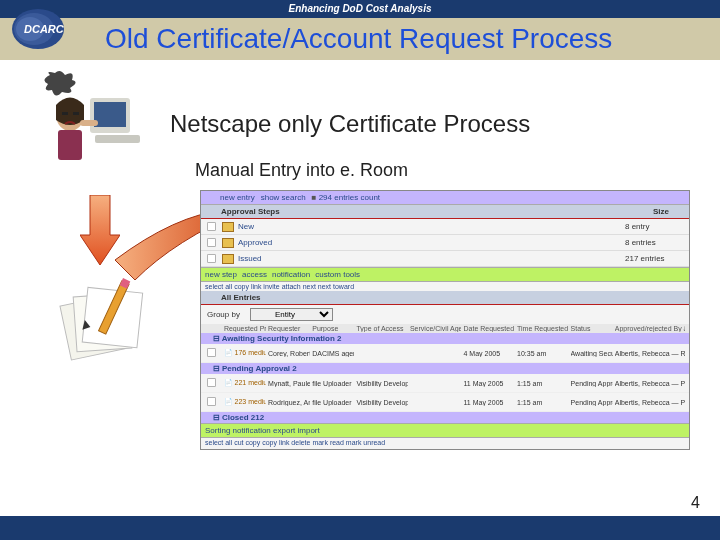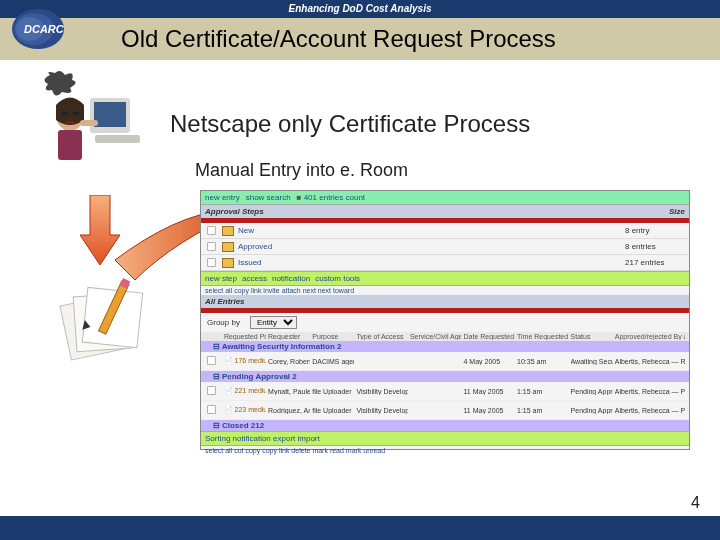--- a/index.html
+++ b/index.html
@@ -1,39 +1,39 @@
 <!DOCTYPE html>
 <html><head>
 <meta charset="utf-8">
 <style>
   * { box-sizing: border-box; margin: 0; padding: 0; }
   html, body { width: 720px; height: 540px; font-family: Arial, sans-serif; background: #fff; overflow: hidden; }
   .slide { position: relative; width: 720px; height: 540px; }
   .header-top { width: 100%; height: 18px; background: #1a3a6e; color: #fff; font-size: 10px; text-align: center; font-style: italic; font-weight: bold; line-height: 18px; }
   .title-band { width: 100%; height: 42px; background: #d0c9a8; display: flex; align-items: center; padding-left: 105px; }
-  .title-band h1 { font-size: 24px; color: #000000; font-weight: normal; margin-left: 16px; }
+  .title-band h1 { font-size: 28px; color: #1d4ed8; font-weight: normal; }
   .logo { position: absolute; top: 4px; left: 10px; width: 80px; height: 50px; }
   .logo svg { width: 100%; height: 100%; }
   .sub1 { position: absolute; top: 110px; left: 170px; font-size: 24px; color: #222; }
   .sub2 { position: absolute; top: 160px; left: 195px; font-size: 18px; color: #222; }
   .clipart-frustrated { position: absolute; top: 70px; left: 40px; width: 110px; height: 100px; }
   .clipart-paper { position: absolute; top: 275px; left: 55px; width: 100px; height: 90px; }
   .down-arrow { position: absolute; top: 195px; left: 80px; width: 40px; height: 70px; }
   .curve-arrow { position: absolute; top: 200px; left: 115px; width: 140px; height: 80px; }
   .eroom { position: absolute; top: 190px; left: 200px; width: 490px; height: 260px; border: 1px solid #888; background: #f4f4f4; font-size: 8px; color: #333; }
-  .er-toolbar { background: #86efac; padding: 2px 4px; border-bottom: 1px solid #aaa; display: flex; gap: 6px; }
+  .er-toolbar { background: #c4b5fd; padding: 2px 19px; border-bottom: 1px solid #aaa; display: flex; gap: 6px; }
   .er-toolbar span { color: #2a4a8a; }
-  .er-section-hdr { background: #c7d0e0; padding: 2px 4px; font-weight: bold; display: flex; justify-content: space-between; border-bottom: 5px solid #b91c1c; font-style: italic; }
+  .er-section-hdr { background: #c7d0e0; padding: 2px 20px; font-weight: bold; display: flex; justify-content: space-between; border-bottom: 1px solid #b91c1c; }
   .er-row { display: flex; padding: 1px 4px; border-bottom: 1px solid #ddd; gap: 4px; align-items: center; }
   .er-icon { width: 12px; height: 10px; background: #e8c050; border: 1px solid #a07020; }
   .er-link { color: #2a4a8a; flex: 1; }
   .er-size { width: 60px; text-align: left; }
   .er-sub-toolbar { background: #bef264; padding: 2px 4px; display: flex; gap: 5px; color: #2a4a8a; border-top: 1px solid #aaa; border-bottom: 1px solid #aaa; }
   .er-group { padding: 3px 6px; display: flex; gap: 10px; align-items: center; }
-  .er-group select { font-size: 8px; padding: 0 2px; border: 1px solid #888; }
+  .er-group select { font-size: 8px; padding: 0 20px; border: 1px solid #888; }
   .er-colhdr { display: flex; background: #e8e8e8; padding: 1px 4px; font-size: 7px; color: #555; gap: 2px; }
   .er-colhdr div { overflow: hidden; white-space: nowrap; }
   .c-ck { width: 18px; }
   .c-pri { width: 45px; }
   .c-req { width: 45px; }
   .c-pur { width: 45px; }
   .c-typ { width: 55px; }
   .c-svc { width: 55px; }
   .c-date { width: 55px; }
   .c-time { width: 55px; }
@@ -117,21 +117,21 @@
       <rect x="55" y="5" width="8" height="55" fill="#e8a030" stroke="#a06010" transform="rotate(25 59 32)"></rect>
       <path d="M38 56 L46 60 L40 66 Z" fill="#333" transform="rotate(25 59 32)"></path>
       <rect x="55" y="2" width="8" height="8" fill="#e06080" transform="rotate(25 59 32)"></rect>
     </svg>
   </div>
 
   <div class="eroom">
     <div class="er-toolbar">
       <span>new entry</span>
       <span>show search</span>
-      <span style="color:#555">■ <span>401 entries count</span></span>
+      <span style="color:#555">■ <span>294 entries count</span></span>
     </div>
     <div class="er-section-hdr">
       <span>Approval Steps</span>
       <span>Size</span>
     </div>
     <div id="folders">
         <div class="er-row">
           <input type="checkbox" style="transform: scale(0.7);">
           <span class="er-icon"></span>
           <span class="er-link">New</span>

